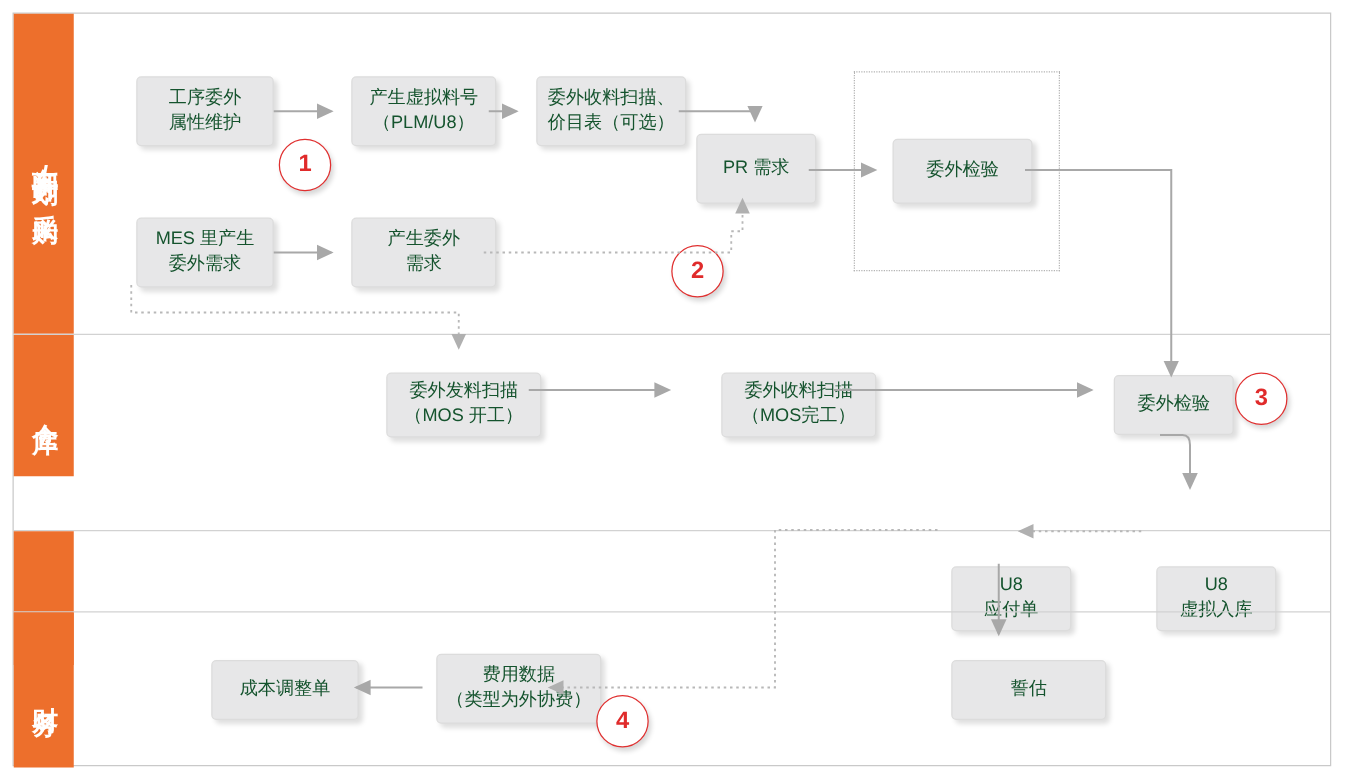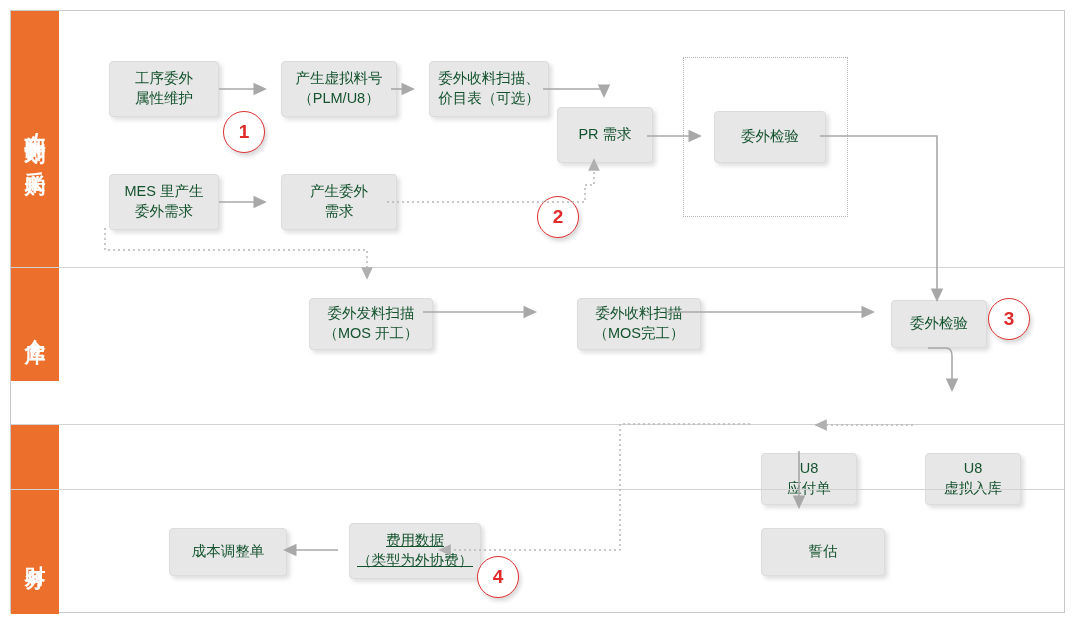--- a/index.html
+++ b/index.html
@@ -104,21 +104,21 @@
     </div>
 
     <div class="lane" style="top:478px;height:125px;">
       <div class="lane-label">
         <span>财务</span>
       </div>
       <div class="lane-body">
 
         <div class="node" style="left:110px;top:38px;width:118px;height:48px;">成本调整单</div>
 
-        <div class="node" style="left:290px;top:33px;width:132px;height:56px;text-decoration:underline;">费用数据
+        <div class="node" style="left:290px;top:33px;width:132px;height:56px;">费用数据
 （类型为外协费）</div>
 
         <div class="node" style="left:702px;top:38px;width:124px;height:48px;">誓估</div>
 
       </div>
     </div>
 
     <div class="callout" style="left:212px;top:100px;">1</div>
     <div class="callout" style="left:526px;top:185px;">2</div>
     <div class="callout" style="left:977px;top:287px;">3</div>

